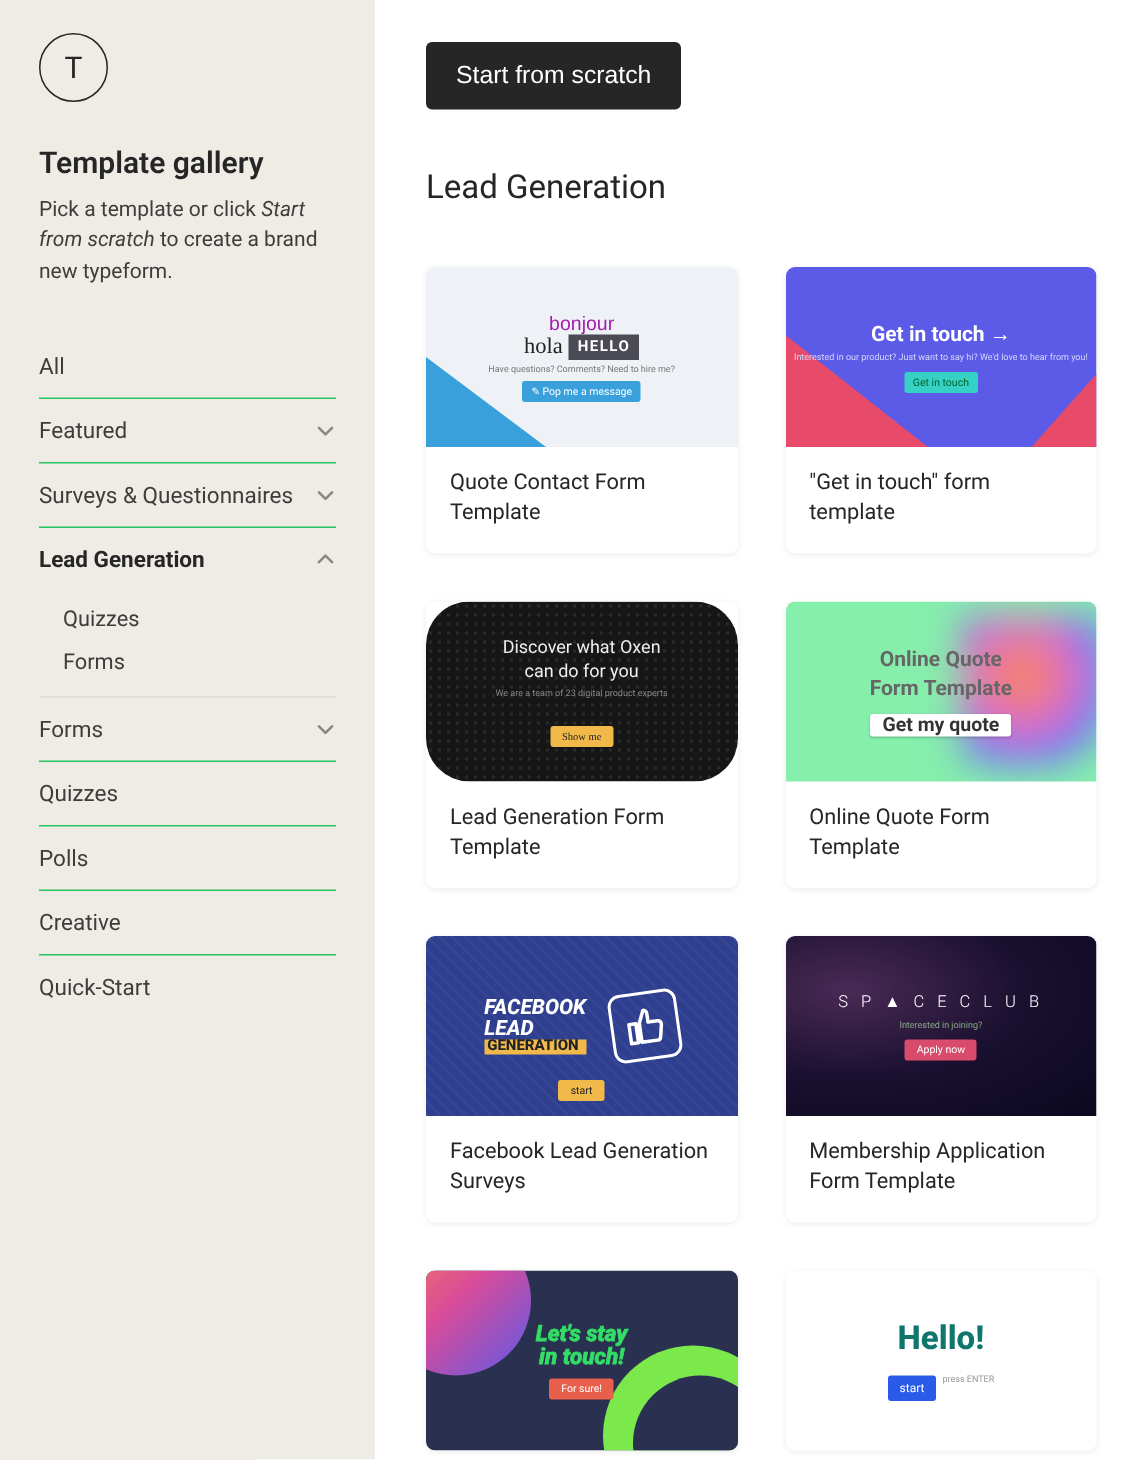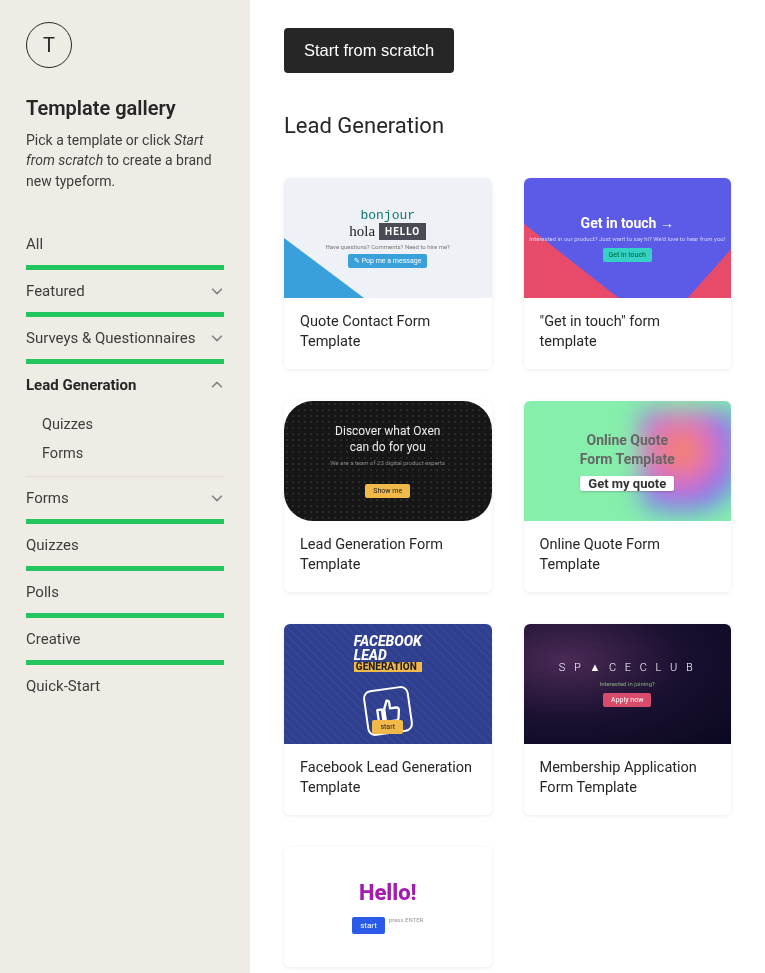--- a/index.html
+++ b/index.html
@@ -42,21 +42,21 @@
     margin-bottom: 32px;
   }
   .sidebar-desc em { font-style: italic; }
   .nav-item {
     display: flex;
     align-items: center;
     justify-content: space-between;
     padding: 12px 0;
     font-size: 15px;
     color: #3d3d3c;
-    border-bottom: 5px solid #22c55e;
+    border-bottom: 1px solid #22c55e;
     cursor: pointer;
   }
   .nav-item.no-border { border-bottom: none; }
   .nav-item.active { font-weight: 700; color: #262627; }
   .nav-sub {
     padding: 4px 0 8px 16px;
     border-bottom: 1px solid #e2ded6;
   }
   .nav-sub-item {
     font-size: 14.5px;
@@ -119,21 +119,21 @@
     color: #262627;
     min-height: 52px;
   }
   
   .thumb0 { background:#eef1f5; }
   .thumb0 .tri {
     position:absolute; left:0; bottom:0; width:0; height:0;
     border-left: 80px solid #39a0dc;
     border-top: 60px solid transparent;
   }
-  .thumb0 .t1 { font-family: Liberation Mono, monospace; font-size:13px; color:#0f766e; }
+  .thumb0 .t1 { font-family: Liberation Sans, sans-serif; font-size:13px; color:#a21caf; }
   .thumb0 .row2 { display:flex; align-items:flex-end; gap:4px; }
   .thumb0 .t2 { font-family: cursive; font-size:15px; color:#222; }
   .thumb0 .badge { background:#4b4b55; color:#fff; font-size:10px; font-weight:700; letter-spacing:1px; padding:3px 6px; }
   .thumb0 .t3 { font-size:6px; color:#777; margin-top:3px; }
   .thumb0 .btn { margin-top:4px; background:#39a0dc; color:#fff; font-size:7px; padding:3px 6px; border-radius:2px; }
   
   .thumb1 { background:#5b5be8; }
   .thumb1 .tri1 {
     position:absolute; left:-20px; bottom:-20px; width:0; height:0;
     border-left: 140px solid #e84b6a;
@@ -147,33 +147,33 @@
   }
   .thumb1 .txt { position:relative; text-align:center; }
   .thumb1 .h { color:#fff; font-weight:700; font-size:14px; }
   .thumb1 .h::after { content:" →"; }
   .thumb1 .sub { color:#d5d5ff; font-size:6px; margin-top:4px; }
   .thumb1 .btn { display:inline-block; margin-top:6px; background:#34d1c4; color:#063; font-size:7px; padding:3px 6px; border-radius:2px; }
   
   .thumb2 { background:#161616; background-image: radial-gradient(#2a2a2a 1px, transparent 1px); background-size:6px 6px;border-radius:29px; }
   .thumb2 .h { color:#eee; font-size:12px; text-align:center; line-height:1.3; }
   .thumb2 .sub { color:#888; font-size:6px; margin-top:4px; }
-  .thumb2 .btn { margin-top:18px; background:#f0b94a; color:#222; font-size:7px; padding:3px 8px; border-radius:2px; }
+  .thumb2 .btn { margin-top:18px; background:#f0b94a; color:#222; font-size:7px; padding:3px 8px; border-radius:2px;font-family:Liberation Serif, serif; }
   
   .thumb3 { background:#86efac;font-weight:bold; }
   .thumb3 .blob {
     position:absolute; right:-10px; top:10px; width:100px; height:100px;
     background: radial-gradient(circle at 40% 40%, #ff8a4c, #d86bd8 45%, #5b7bff 70%, transparent 80%);
     filter: blur(12px);
   }
   .thumb3 .h { position:relative; color:#666; font-size:14px; text-align:center; line-height:1.3; }
   .thumb3 .btn { position:relative; margin-top:8px; background:#fff; color:#333; font-size:13px; padding:0 8px; border-radius:2px; box-shadow:0 1px 2px rgba(0,0,0,0.2); }
   
   .thumb4 { background:#2f3f8f; background-image: repeating-linear-gradient(45deg, rgba(255,255,255,0.03) 0 2px, transparent 2px 6px); }
-  .thumb4 .wrap { display:flex; align-items:center; gap:16px;flex-direction:column; }
+  .thumb4 .wrap { display:flex; align-items:center; gap:16px; }
   .thumb4 .txt { color:#fff; font-weight:800; font-size:14px; line-height:1.0; font-style:italic; text-align:left; }
   .thumb4 .txt span { display:block; }
   .thumb4 .hl { background:#f0b94a; color:#222; font-style:normal; padding:0 2px; font-size:10px; display:inline-block; }
   .thumb4 .like {
     width:46px; height:46px; border:2.5px solid #fff; border-radius:8px;
     display:flex; align-items:center; justify-content:center;
     transform: rotate(-8deg);
   }
   .thumb4 .btn { position:absolute; bottom:10px; background:#f0b94a; color:#222; font-size:7px; padding:3px 8px; border-radius:2px; }
   
@@ -187,21 +187,21 @@
     background: linear-gradient(135deg,#ff8a4c,#d84b9a,#5b5be8); }
   .thumb6 .c2 { position:absolute; right:-30px; bottom:-50px; width:120px; height:120px; border-radius:50%;
     background:#7be84b; }
   .thumb6 .c2b { position:absolute; right:-20px; bottom:-40px; width:90px; height:90px; border-radius:50%;
     background:#2a3050; }
   .thumb6 .h { position:relative; color:#3d6; font-weight:800; font-style:italic; font-size:15px; line-height:1.05; text-align:center;
     -webkit-text-stroke: 0.5px #3d6; }
   .thumb6 .btn { position:relative; margin-top:6px; background:#e8604b; color:#fff; font-size:7px; padding:3px 8px; border-radius:2px; }
   
   .thumb7 { background:#fff; }
-  .thumb7 .h { color:#a21caf; font-weight:800; font-size:22px; }
+  .thumb7 .h { color:#0f766e; font-weight:800; font-size:22px; }
   .thumb7 .btn { margin-top:12px; background:#2a5be8; color:#fff; font-size:8px; padding:4px 8px; border-radius:2px; }
   .thumb7 .hint { font-size:6px; color:#999; margin-left:4px; }
 </style>
 </head>
 <body>
 
 <aside class="sidebar">
   <div class="logo">
     <span>T</span>
   </div>
@@ -319,29 +319,38 @@
               <span class="hl">GENERATION</span>
             </div>
           <div class="like">
               <svg viewBox="0 0 24 24" width="28" height="28" fill="none" stroke="#fff" stroke-width="2" stroke-linecap="round" stroke-linejoin="round">
                 <path d="M7 10v11H3V10h4zm4 11h7a2 2 0 0 0 2-1.6l1.4-7A2 2 0 0 0 19.4 10H14V5a2 2 0 0 0-2-2l-3 7v11h2z"></path>
               </svg>
             </div>
         </div>
         <div class="btn">start</div>
       </div>
-        <div class="card-label">Facebook Lead Generation Template</div>
+        <div class="card-label">Facebook Lead Generation Surveys</div>
       </div>
       <div class="card">
         <div class="thumb thumb5">
         <div class="h">S P ▲ C E  C L U B</div>
         <div class="sub">Interested in joining?</div>
         <div class="btn">Apply now</div>
       </div>
         <div class="card-label">Membership Application Form Template</div>
+      </div>
+      <div class="card">
+        <div class="thumb thumb6">
+        <div class="c1"></div>
+          <div class="c2"></div>
+          <div class="c2b"></div>
+        <div class="h">Let's stay<br>in touch!</div>
+        <div class="btn">For sure!</div>
+      </div>
       </div>
       <div class="card">
         <div class="thumb thumb7">
         <div class="h">Hello!</div>
         <div style="display:flex;align-items:center;">
             <div class="btn">start</div>
             <span class="hint">press ENTER</span>
           </div>
       </div>
       </div>

